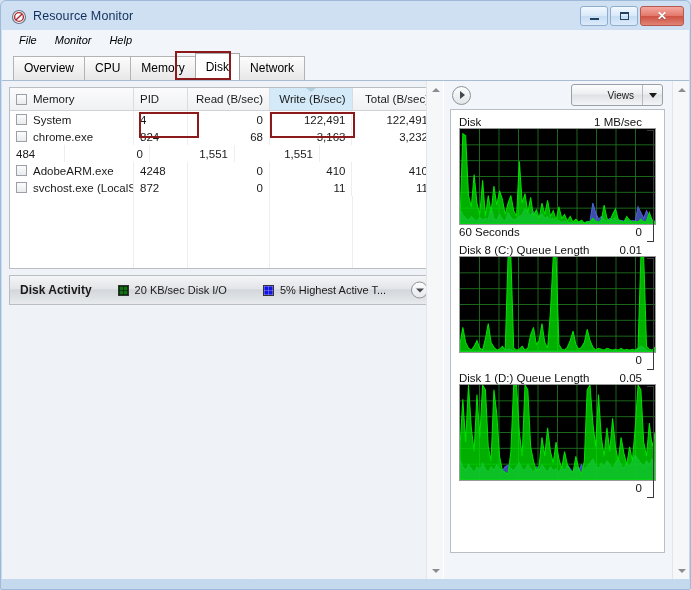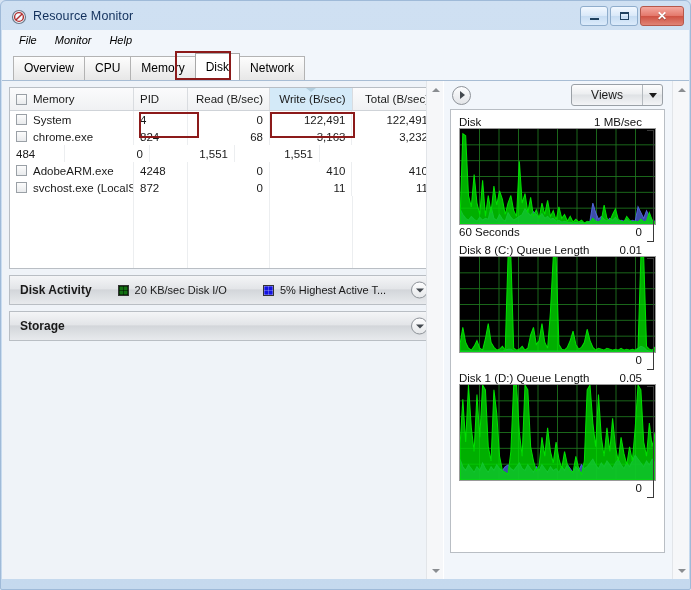--- a/index.html
+++ b/index.html
@@ -341,22 +341,22 @@
     min-width: 92px;
     border: 1px solid #9aa0a6;
     border-radius: 3px;
     background: linear-gradient(to bottom, #fdfdfd 0%, #eceef0 45%, #dfe2e5 50%, #f3f4f6 100%);
     display: flex;
     align-items: center;
     cursor: default;
   }
   .views-label {
     flex: 1;
-    text-align: center;
-    font-size: 12px;
+    text-align: right;
+    font-size: 10px;
     color: #1a1a1a;
     padding: 0 8px;
   }
   .views-split {
     width: 20px; height: 100%;
     border-left: 1px solid #b4b9be;
     display: flex; align-items: center; justify-content: center;
   }
   .views-split .ar {
     width: 0; height: 0;
@@ -557,28 +557,20 @@
           <span class="sec-legend" style="margin-left:36px;">
             <span class="swatch blue"></span>
             <span>5% Highest Active T...</span>
           </span>
           <span class="chev down">
               <span class="ar"></span>
             </span>
         </div>
       </div>
 
-      <div class="section">
-        <div class="sec-header" style="height:28px; border-bottom:none;">
-          <span class="sec-title">Storage</span>
-          <span class="chev down">
-              <span class="ar"></span>
-            </span>
-        </div>
-      </div>
 
       <div class="left-scroll">
         <div class="sb-arrow top">
             <span class="tri-up"></span>
           </div>
         <div class="sb-arrow bot">
             <span class="tri-down"></span>
           </div>
       </div>
     </div>

